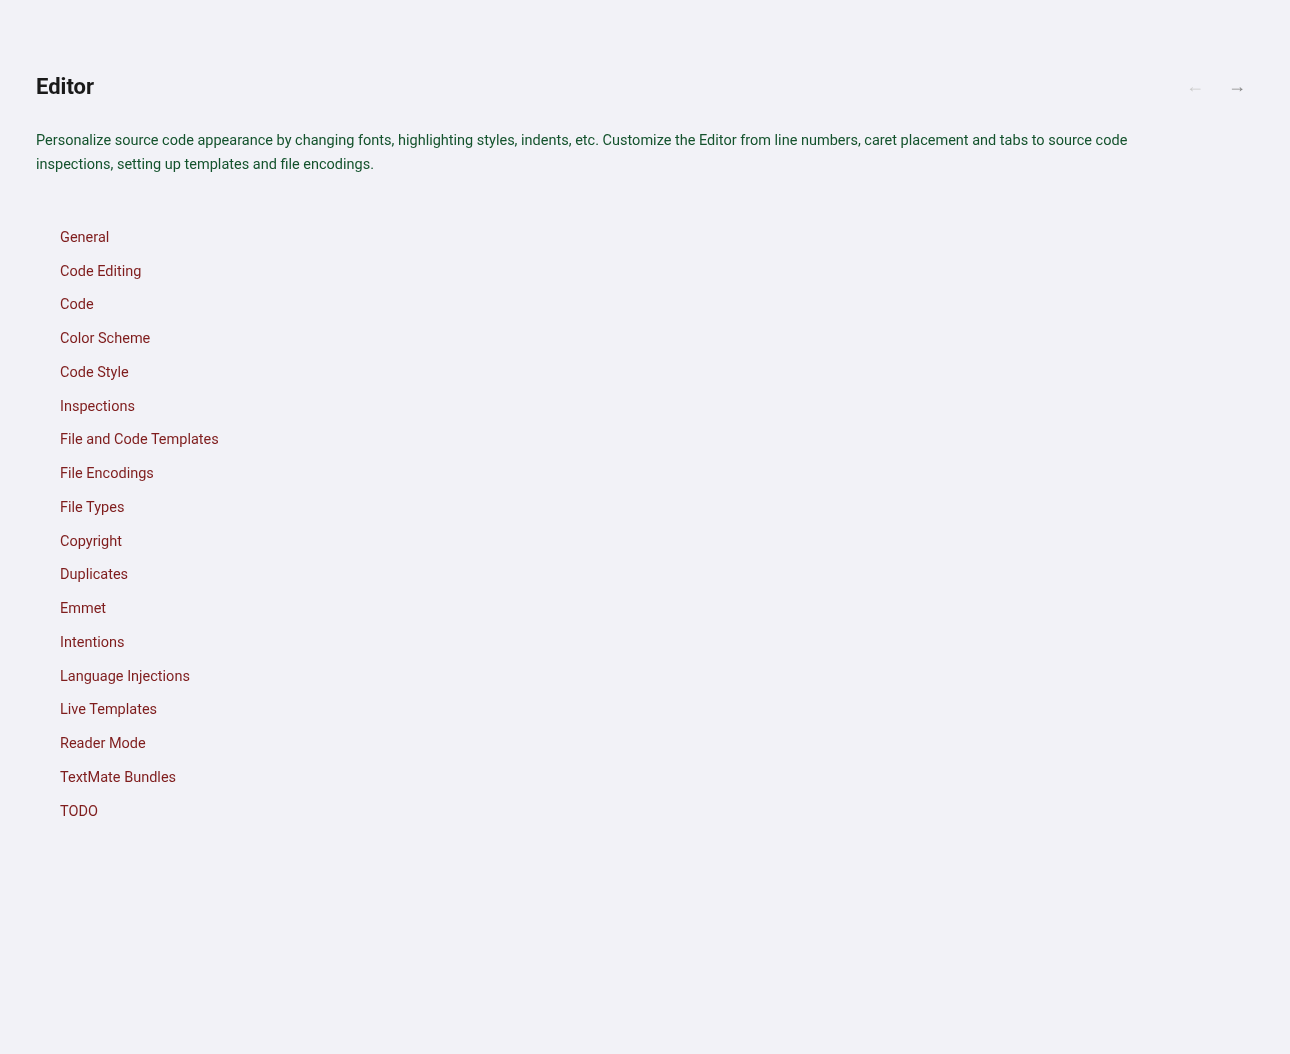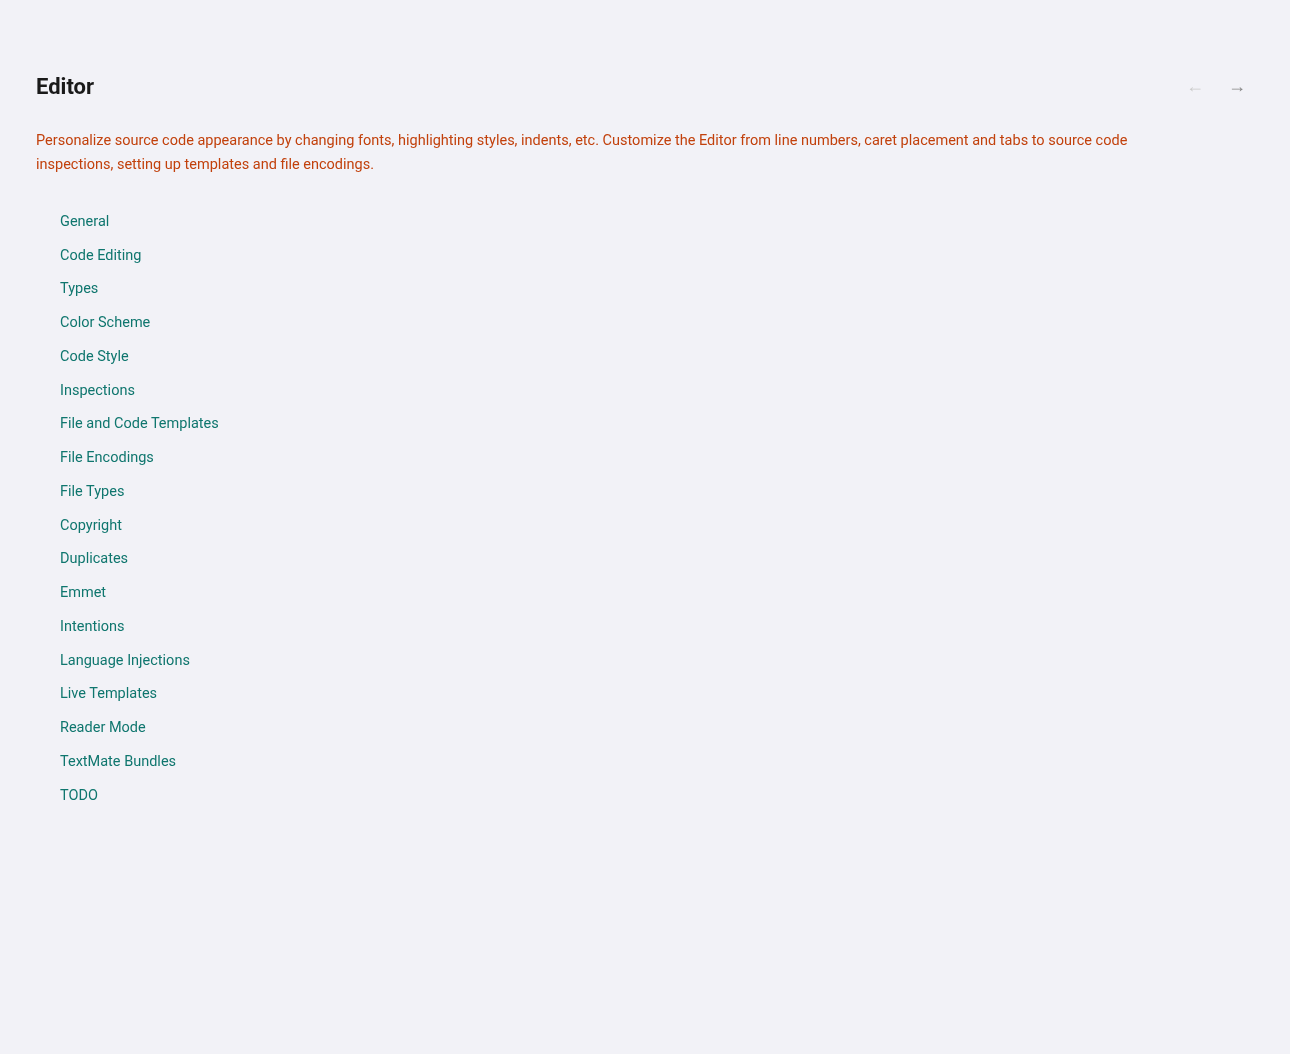--- a/index.html
+++ b/index.html
@@ -50,35 +50,35 @@
     }
 
     .nav-btn.disabled {
       color: #cccccc;
       cursor: default;
     }
 
     .description {
       font-size: 14.5px;
       line-height: 1.65;
-      color: #c2410c;
-      margin-bottom: 28px;
+      color: #14532d;
+      margin-bottom: 44px;
       max-width: 1150px;
     }
 
     .links-list {
       display: flex;
       flex-direction: column;
       gap: 0;
       padding-left: 24px;
     }
 
     .link-item {
       font-size: 14.5px;
-      color: #0f766e;
+      color: #7f1d1d;
       text-decoration: none;
       padding: 6px 0;
       cursor: pointer;
       line-height: 1.5;
     }
   </style>
 </head>
 <body>
 
 <div class="header">
@@ -87,21 +87,21 @@
     <button class="nav-btn disabled">←</button>
     <button class="nav-btn">→</button>
   </div>
 </div>
 
 <p class="description">Personalize source code appearance by changing fonts, highlighting styles, indents, etc. Customize the Editor from line numbers, caret placement and tabs to source code inspections, setting up templates and file encodings.</p>
 
 <div class="links-list">
 <a class="link-item" href="#">General</a>
     <a class="link-item" href="#">Code Editing</a>
-    <a class="link-item" href="#">Types</a>
+    <a class="link-item" href="#">Code</a>
     <a class="link-item" href="#">Color Scheme</a>
     <a class="link-item" href="#">Code Style</a>
     <a class="link-item" href="#">Inspections</a>
     <a class="link-item" href="#">File and Code Templates</a>
     <a class="link-item" href="#">File Encodings</a>
     <a class="link-item" href="#">File Types</a>
     <a class="link-item" href="#">Copyright</a>
     <a class="link-item" href="#">Duplicates</a>
     <a class="link-item" href="#">Emmet</a>
     <a class="link-item" href="#">Intentions</a>

